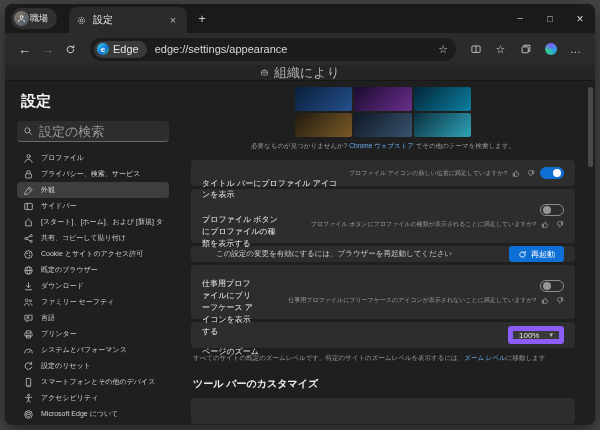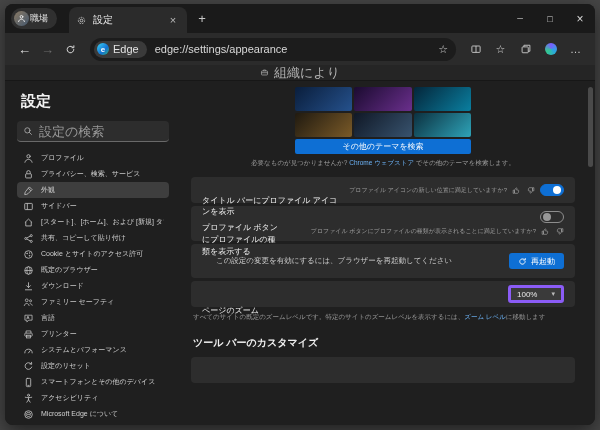--- a/index.html
+++ b/index.html
@@ -61,36 +61,36 @@
 .tile:nth-child(4){background:linear-gradient(135deg,#201a10,#7a5a28);}
 .tile:nth-child(5){background:linear-gradient(135deg,#101826,#38536e);}
 .tile:nth-child(6){background:linear-gradient(135deg,#0c3140,#2ea3b8);}
 .theme-btn{margin-top:2px;height:15px;background:#0e6fd4;border-radius:2px;color:#fff;font-size:8px;display:flex;align-items:center;justify-content:center;}
 .caption{margin-top:5px;text-align:center;font-size:6.5px;color:#9f9f9f;white-space:nowrap;}
 .caption .lnk{color:#6cb2f5;}
 .cards{margin-top:9px;}
 .card{background:#2d2d2d;border-radius:4px;margin-bottom:3px;display:flex;align-items:center;padding:0 11px;}
 .card .label{font-size:8px;color:#f0f0f0;flex:1;padding-right:8px;margin-top:32px;}
 .r1{height:26px;}
-.r2{height:35px;gap:24px;}
+.r2{height:54px;gap:24px;}
 .r2 .label{max-width:152px;line-height:1.5;}
 .right-col{display:flex;flex-direction:column;align-items:flex-end;gap:4px;}
 .qrow{display:flex;align-items:center;gap:5px;}
 .question{font-size:6px;color:#9c9c9c;white-space:nowrap;}
 .thumb{color:#a8a8a8;display:flex;}
 .toggle{width:24px;height:12px;border-radius:7px;border:1px solid #8d8d8d;position:relative;flex:none;}
 .toggle[data-state="on"]{background:#0e6fd4;border-color:#0e6fd4;}
 .toggle::after{content:"";position:absolute;top:1px;width:8px;height:8px;border-radius:50%;}
 .toggle[data-state="off"]::after{left:2px;background:#989898;}
 .toggle[data-state="on"]::after{right:2px;background:#fff;}
-.restart-row{height:34px;padding-left:25px;}
+.restart-row{height:16px;padding-left:25px;}
 .restart-row .txt{font-size:7.5px;color:#cfcfcf;flex:1;}
 .restart-btn{display:flex;align-items:center;gap:4px;background:#0e6fd4;color:#fff;border-radius:3px;height:16px;padding:0 9px;font-size:8px;flex:none;}
 .section-h{font-size:10px;font-weight:700;color:#f0f0f0;margin:14px 0 7px 2px;}
-.select{width:56px;height:18px;background:#3a3a3a;border:3px solid #8b5cf6;border-radius:3px;display:flex;align-items:center;justify-content:space-between;padding:0 6px;color:#e8e8e8;font-size:8px;flex:none;}
+.select{width:56px;height:18px;background:#3a3a3a;border:5px solid #8b5cf6;border-radius:3px;display:flex;align-items:center;justify-content:space-between;padding:0 6px;color:#e8e8e8;font-size:8px;flex:none;}
 .select .chev{font-size:7px;color:#bbb;}
 .desc{font-size:6.5px;color:#9c9c9c;margin:6px 0 0 2px;white-space:nowrap;overflow:hidden;}
 .desc .lnk{color:#6cb2f5;}
 .scrollthumb{position:absolute;right:2px;top:6px;width:5px;height:80px;border-radius:3px;background:#4a4a4a;}
 </style>
 </head>
 <body>
 
 <div class="window">
 
@@ -350,21 +350,20 @@
 
       <div class="gallery">
         <div class="tiles">
           <div class="tile"></div>
           <div class="tile"></div>
           <div class="tile"></div>
           <div class="tile"></div>
           <div class="tile"></div>
           <div class="tile"></div>
         </div>
-        <div class="theme-btn">その他のテーマを検索</div>
       </div>
       <div class="caption"><span>必要なものが見つかりませんか? </span><span class="lnk">Chrome ウェブストア</span><span> でその他のテーマを検索します。</span></div>
 
       <div class="cards">
 
         <div class="card r1">
           <span class="label">タイトル バーにプロファイル アイコンを表示</span>
           <div class="qrow">
             <span class="question">プロファイル アイコンの新しい位置に満足していますか?</span>
             <span class="thumb">
@@ -409,20 +408,41 @@
           <span class="txt">この設定の変更を有効にするには、ブラウザーを再起動してください</span>
           <div class="restart-btn">
             <svg class="i" width="9" height="9" viewBox="0 0 16 16" fill="none" stroke="#fff" stroke-width="1.6" stroke-linecap="round">
                 <path d="M12.8 8A4.8 4.8 0 1 1 10.9 4.2"></path>
                 <path d="M12.9 2.6v2.8h-2.8"></path>
               </svg>
             <span>再起動</span>
           </div>
         </div>
 
+        <div class="card r2">
+          <span class="label">仕事用プロファイルにブリーフケース アイコンを表示する</span>
+          <div class="right-col">
+            <span class="toggle" data-state="off"></span>
+            <div class="qrow">
+              <span class="question">仕事用プロファイルにブリーフケースのアイコンが表示されないことに満足していますか?</span>
+              <span class="thumb">
+                  <svg class="i" width="9" height="9" viewBox="0 0 16 16" fill="none" stroke="currentColor" stroke-width="1.1">
+                    <path d="M2 7.5h2.3V13H2zM4.3 12.5l1 .5h4.4c.7 0 1.3-.5 1.5-1.2l.8-3c.2-.8-.4-1.6-1.2-1.6H8.2l.6-2.6c.1-.6-.3-1.2-.9-1.3-.4-.1-.8.1-1 .5L4.3 7.5z"></path>
+                  </svg>
+                </span>
+              <span class="thumb">
+                  <svg class="i" width="9" height="9" viewBox="0 0 16 16" fill="none" stroke="currentColor" stroke-width="1.1">
+                    <g transform="rotate(180 8 8)">
+                      <path d="M2 7.5h2.3V13H2zM4.3 12.5l1 .5h4.4c.7 0 1.3-.5 1.5-1.2l.8-3c.2-.8-.4-1.6-1.2-1.6H8.2l.6-2.6c.1-.6-.3-1.2-.9-1.3-.4-.1-.8.1-1 .5L4.3 7.5z"></path>
+                    </g>
+                  </svg>
+                </span>
+            </div>
+          </div>
+        </div>
       </div>
 
       <div class="card r1">
         <span class="label">ページのズーム</span>
         <div class="select">
           <span>100%</span>
           <span class="chev">▾</span>
         </div>
       </div>
       <div class="desc"><span>すべてのサイトの既定のズームレベルです。特定のサイトのズームレベルを表示するには、</span><span class="lnk">ズーム レベル</span><span>に移動します</span></div>

